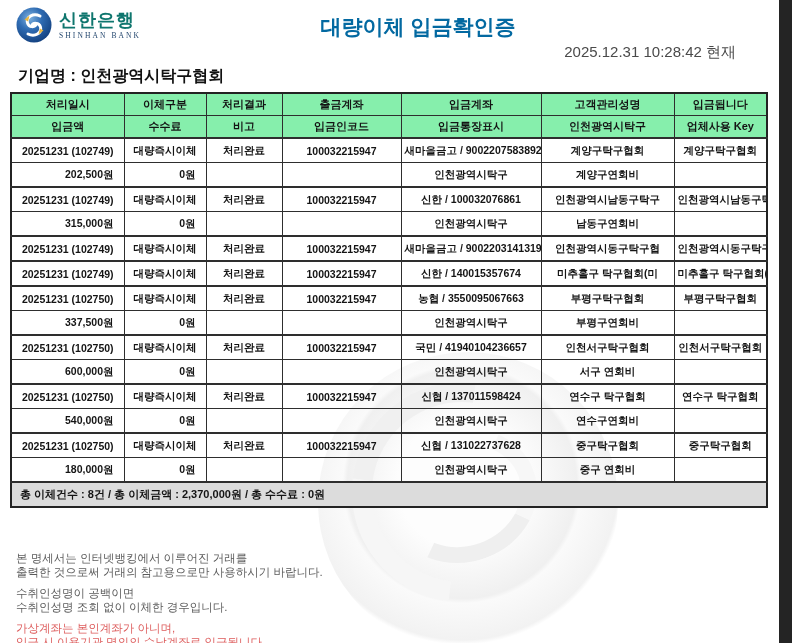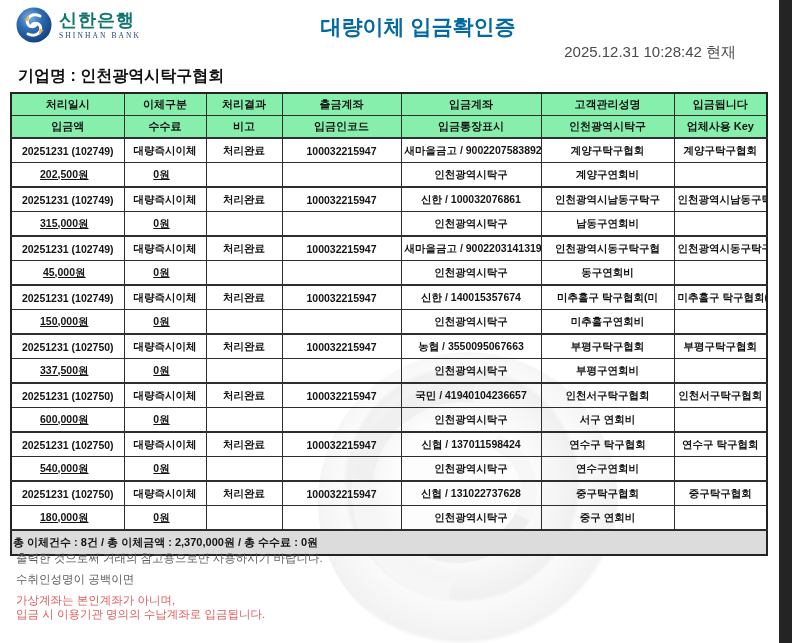--- a/index.html
+++ b/index.html
@@ -52,23 +52,23 @@
     height:21px;background:#86efac;border:1px solid #2e2e2e;
     font-size:11px;font-weight:bold;color:#141414;text-align:center;padding:0 2px;
     white-space:nowrap;overflow:hidden;
   }
   table.grid td{
     height:23px;border:1px solid #2e2e2e;background:transparent;
     font-size:10.5px;font-weight:bold;color:#141414;text-align:center;padding:0 3px;
     white-space:nowrap;overflow:hidden;
   }
   table.grid tr.pair-first td{border-top-width:2px;}
-  table.grid td.amt{padding-right:10px;text-decoration:underline;}
+  table.grid td.amt{text-align:right;padding-right:10px;}
   table.grid td.summary{
-    background:#dcdcdc;text-align:left;padding-left:1px;font-size:11px;
+    background:#dcdcdc;text-align:left;padding-left:8px;font-size:11px;
     border-top-width:2px;
   }
   
   .notes{position:absolute;left:16px;top:551px;z-index:1;font-size:11.5px;line-height:1.22;}
   .notes .grp{margin-bottom:7px;color:#5c5c5c;}
   .notes .grp.warn{color:#dd5c5c;}
 </style>
 </head>
 <body>
 
@@ -170,47 +170,29 @@
       </tr>
       <tr class="pair-first">
         <td>20251231 (102749)</td>
         <td>대량즉시이체</td>
         <td>처리완료</td>
         <td>100032215947</td>
         <td>새마을금고 / 9002203141319</td>
         <td>인천광역시동구탁구협</td>
         <td>인천광역시동구탁구협</td>
       </tr>
-      <tr>
-        <td class="amt">45,000원</td>
-        <td class="amt">0원</td>
-        <td></td>
-        <td></td>
-        <td>인천광역시탁구</td>
-        <td>동구연회비</td>
-        <td></td>
-      </tr>
       <tr class="pair-first">
         <td>20251231 (102749)</td>
         <td>대량즉시이체</td>
         <td>처리완료</td>
         <td>100032215947</td>
         <td>신한 / 140015357674</td>
         <td>미추홀구 탁구협회(미</td>
         <td>미추홀구 탁구협회(미</td>
       </tr>
-      <tr>
-        <td class="amt">150,000원</td>
-        <td class="amt">0원</td>
-        <td></td>
-        <td></td>
-        <td>인천광역시탁구</td>
-        <td>미추홀구연회비</td>
-        <td></td>
-      </tr>
       <tr class="pair-first">
         <td>20251231 (102750)</td>
         <td>대량즉시이체</td>
         <td>처리완료</td>
         <td>100032215947</td>
         <td>농협 / 3550095067663</td>
         <td>부평구탁구협회</td>
         <td>부평구탁구협회</td>
       </tr>
       <tr>
@@ -277,24 +259,26 @@
         <td></td>
       </tr>
       <tr>
         <td colspan="7" class="summary">총 이체건수 : 8건 / 총 이체금액 : 2,370,000원 / 총 수수료 : 0원</td>
       </tr>
     </tbody>
 </table>
 
 <div class="notes">
   <div class="grp">
+    <div>본 명세서는 인터넷뱅킹에서 이루어진 거래를</div>
     <div>출력한 것으로써 거래의 참고용으로만 사용하시기 바랍니다.</div>
   </div>
   <div class="grp">
     <div>수취인성명이 공백이면</div>
+    <div>수취인성명 조회 없이 이체한 경우입니다.</div>
   </div>
   <div class="grp warn">
     <div>가상계좌는 본인계좌가 아니며,</div>
     <div>입금 시 이용기관 명의의 수납계좌로 입금됩니다.</div>
   </div>
 </div>
 
 <div class="viewer-edge"></div>
 
 </body></html>

